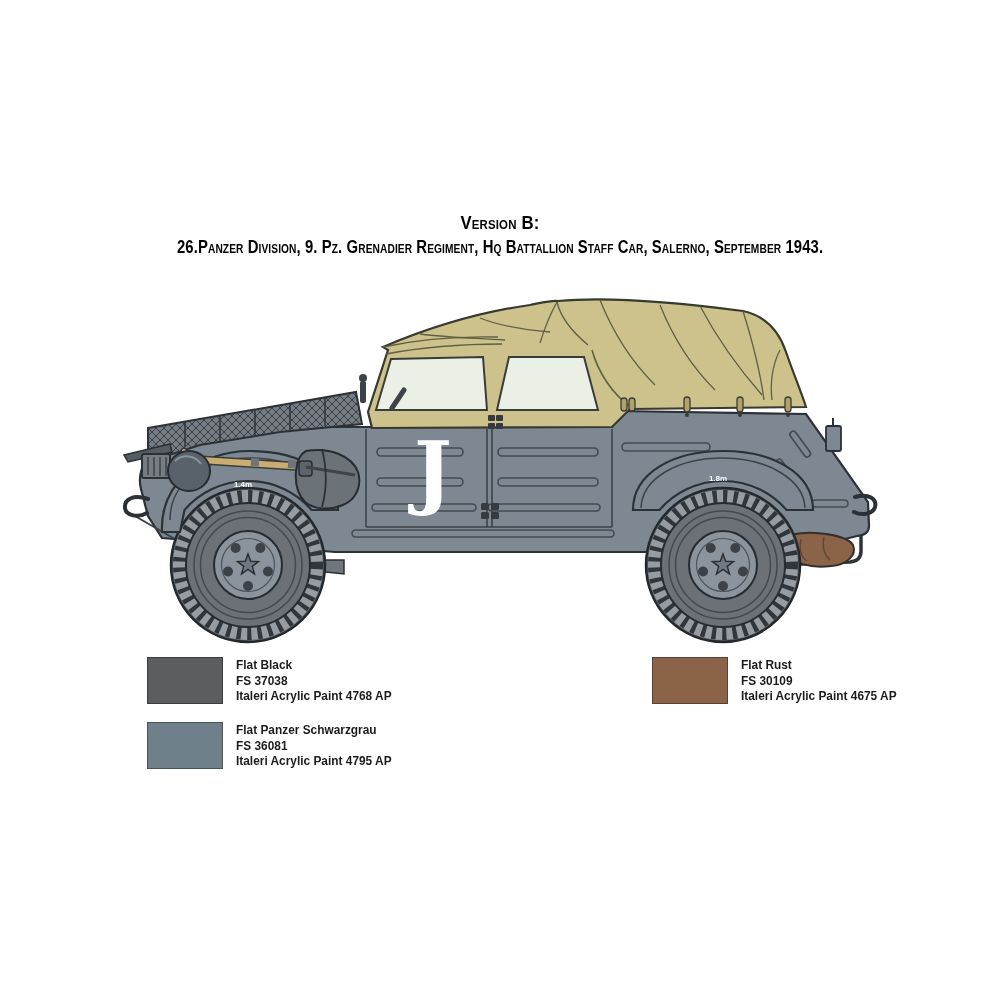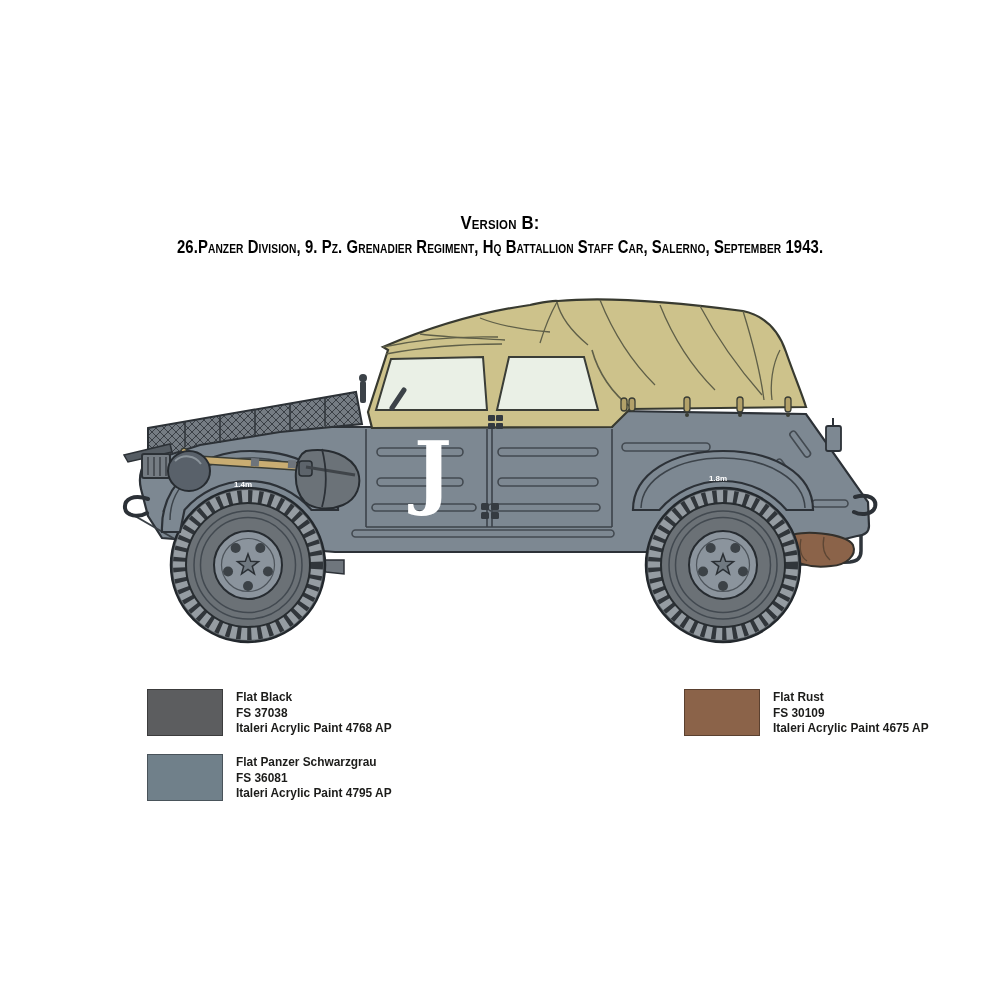--- a/index.html
+++ b/index.html
@@ -4,21 +4,21 @@
 <style>
   html,body{margin:0;padding:0;background:#ffffff;}
   .sheet{position:relative;width:1000px;height:1000px;background:#ffffff;overflow:hidden;
          font-family:"Liberation Sans",sans-serif;}
   .hdr{position:absolute;top:212px;left:0;width:1000px;text-align:center;color:#000000;
        font-weight:bold;font-variant:small-caps;}
   .hdr .l1{display:inline-block;font-size:19px;letter-spacing:.2px;transform:scaleX(.88);}
   .hdr .l2{display:inline-block;font-size:17.5px;letter-spacing:.1px;transform:scaleX(.85);margin-top:3px;}
   .hdr span{white-space:nowrap;}
   .car-wrap{position:absolute;left:0;top:0;width:1000px;height:1000px;}
-  .paint{position:absolute;display:flex;gap:13px;margin-top:32px;}
+  .paint{position:absolute;display:flex;gap:13px;}
   .paint .sw{width:76px;height:47px;border:1px solid rgba(0,0,0,.35);box-sizing:border-box;}
   .paint .txt{font-weight:bold;font-size:12.5px;line-height:15.5px;color:#1c1c1a;
               transform:scaleX(.95);transform-origin:left top;padding-top:1px;white-space:nowrap;}
 </style>
 </head>
 <body>
 
 <div class="sheet">
 
   <div class="hdr">
@@ -162,21 +162,21 @@
 
   <div class="paint" style="left:147px;top:657px">
     <div class="sw" style="background-color: rgb(92, 93, 95);"></div>
     <div class="txt">
       <div>Flat Black</div>
       <div>FS 37038</div>
       <div>Italeri Acrylic Paint 4768 AP</div>
     </div>
   </div>
 
-  <div class="paint" style="left:684px;top:657px">
+  <div class="paint" style="left:652px;top:657px">
     <div class="sw" style="background-color: rgb(139, 99, 73);"></div>
     <div class="txt">
       <div>Flat Rust</div>
       <div>FS 30109</div>
       <div>Italeri Acrylic Paint 4675 AP</div>
     </div>
   </div>
 
   <div class="paint" style="left:147px;top:722px">
     <div class="sw" style="background-color: rgb(112, 128, 138);"></div>

